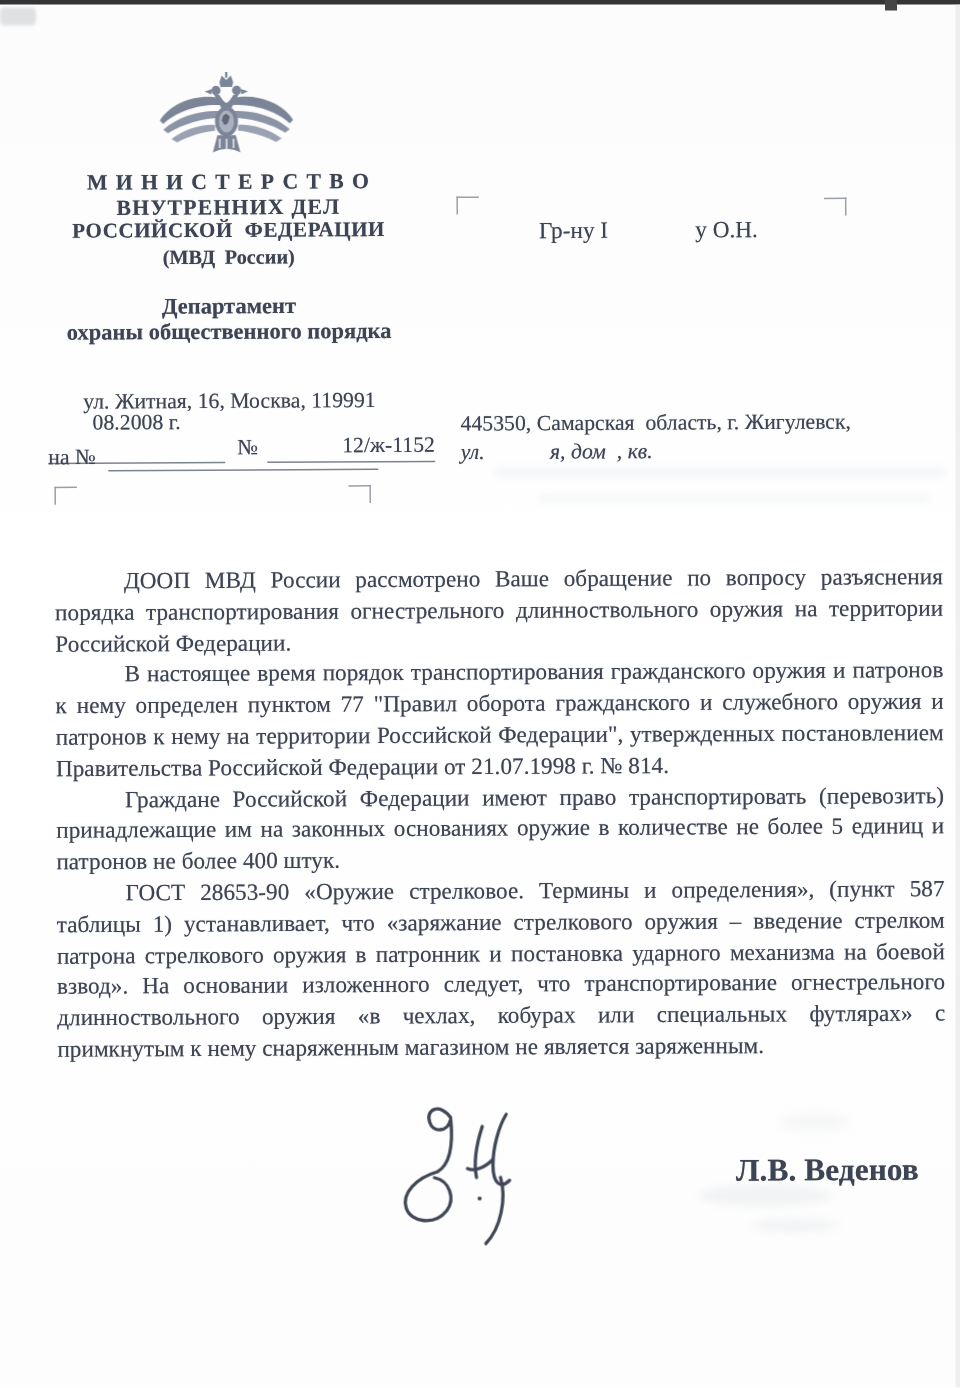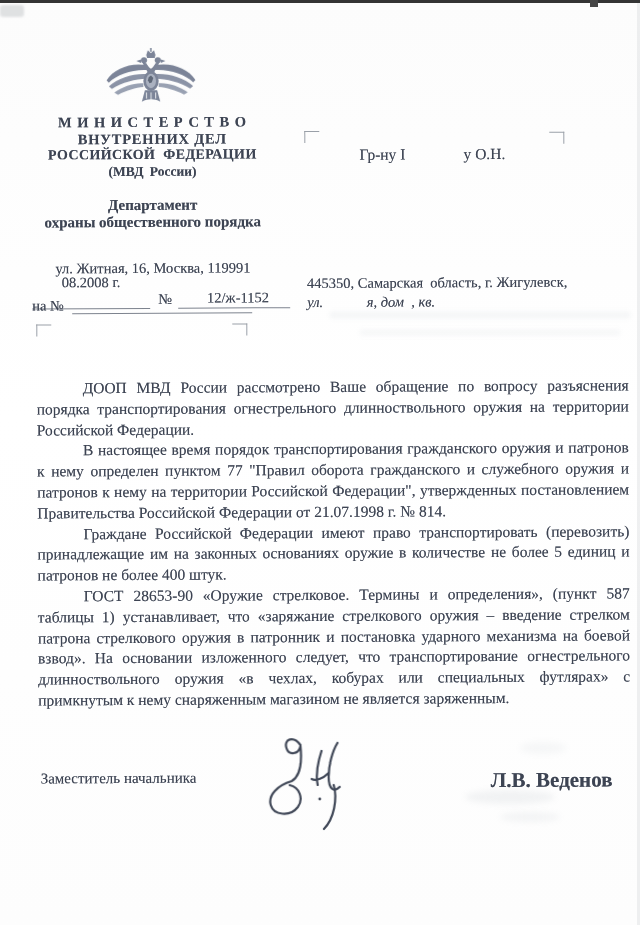--- a/index.html
+++ b/index.html
@@ -36,21 +36,21 @@
   .t3{top:146px;font-weight:bold;font-size:14px;letter-spacing:.4px;word-spacing:4px;}
   .t4{top:163px;font-weight:bold;font-size:13.5px;word-spacing:3px;}
   .d1{top:196px;font-weight:bold;font-size:15px;}
   .d2{top:213px;font-weight:bold;font-size:15px;}
   .addr{top:259px;font-size:14.5px;}
 
   .date-row{position:absolute;left:33px;top:273px;display:flex;align-items:flex-end;font-size:14.5px;}
   .uline{border-bottom:1px solid #7d838e;}
   .f-date{width:118px;text-align:center;padding-bottom:17px;}
   .no-sign{margin:0 6px 1px 8px;}
-  .f-num{width:104px;text-align:center;padding:0 0 1px 8px;}
+  .f-num{width:104px;text-align:right;padding:0 0 1px 8px;}
   .na-row{position:absolute;left:33px;top:296px;display:flex;align-items:flex-end;font-size:14.5px;}
   .na-line{width:180px;height:16px;margin-left:8px;}
 
   .corner{position:absolute;width:14px;height:11px;}
   .c-tl{border-top:1px solid #9aa0a8;border-left:1px solid #9aa0a8;}
   .c-tr{border-top:1px solid #9aa0a8;border-right:1px solid #9aa0a8;}
 
   .recip{left:313px;top:146px;font-size:15.5px;margin-left:48px;}
   .raddr1{left:308px;top:275px;font-size:14.5px;}
   .raddr2{left:308px;top:294px;font-size:14.5px;font-style:italic;}
@@ -145,21 +145,20 @@
     <div class="abs raddr1 ink soft pre">445350, Самарская  область, г. Жигулевск,</div>
     <div class="abs raddr2 ink soft pre">ул.            я, дом  , кв.</div>
 
     <div class="body-block ink soft">
       <p>ДООП МВД России рассмотрено Ваше обращение по вопросу разъяснения порядка транспортирования огнестрельного длинноствольного оружия на территории Российской Федерации.</p>
       <p>В настоящее время порядок транспортирования гражданского оружия и патронов к нему определен пунктом 77 "Правил оборота гражданского и служебного оружия и патронов к нему на территории Российской Федерации", утвержденных постановлением Правительства Российской Федерации от 21.07.1998 г. № 814.</p>
       <p>Граждане Российской Федерации имеют право транспортировать (перевозить) принадлежащие им на законных основаниях оружие в количестве не более 5 единиц и патронов не более 400 штук.</p>
       <p>ГОСТ 28653-90 «Оружие стрелковое. Термины и определения», (пункт 587 таблицы 1) устанавливает, что «заряжание стрелкового оружия – введение стрелком патрона стрелкового оружия в патронник и постановка ударного механизма на боевой взвод». На основании изложенного следует, что транспортирование огнестрельного длинноствольного оружия «в чехлах, кобурах или специальных футлярах» с примкнутым к нему снаряженным магазином не является заряженным.</p>
     </div>
 
-    <div class="abs sig-title ink soft">Заместитель начальника</div>
     <svg class="abs sig-svg" width="130" height="110" viewBox="0 0 130 110">
       <defs>
           <filter id="sblur">
             <feGaussianBlur stdDeviation="0.35"></feGaussianBlur>
           </filter>
         </defs>
       <g filter="url(#sblur)" fill="none" stroke="#3f4757" stroke-width="2.2" stroke-linecap="round">
         <path d="M51,12 C44,2 34,6 37,15 C39,22 49,22 51,13 C53,34 49,44 42,48 C28,52 18,62 21,72 C24,82 40,84 48,74 C54,66 50,54 40,52"></path>
         <path d="M72,18 C68,30 66,42 68,52"></path>
         <path d="M88,10 C83,18 79,32 79,44 C79,56 84,60 90,54"></path>

